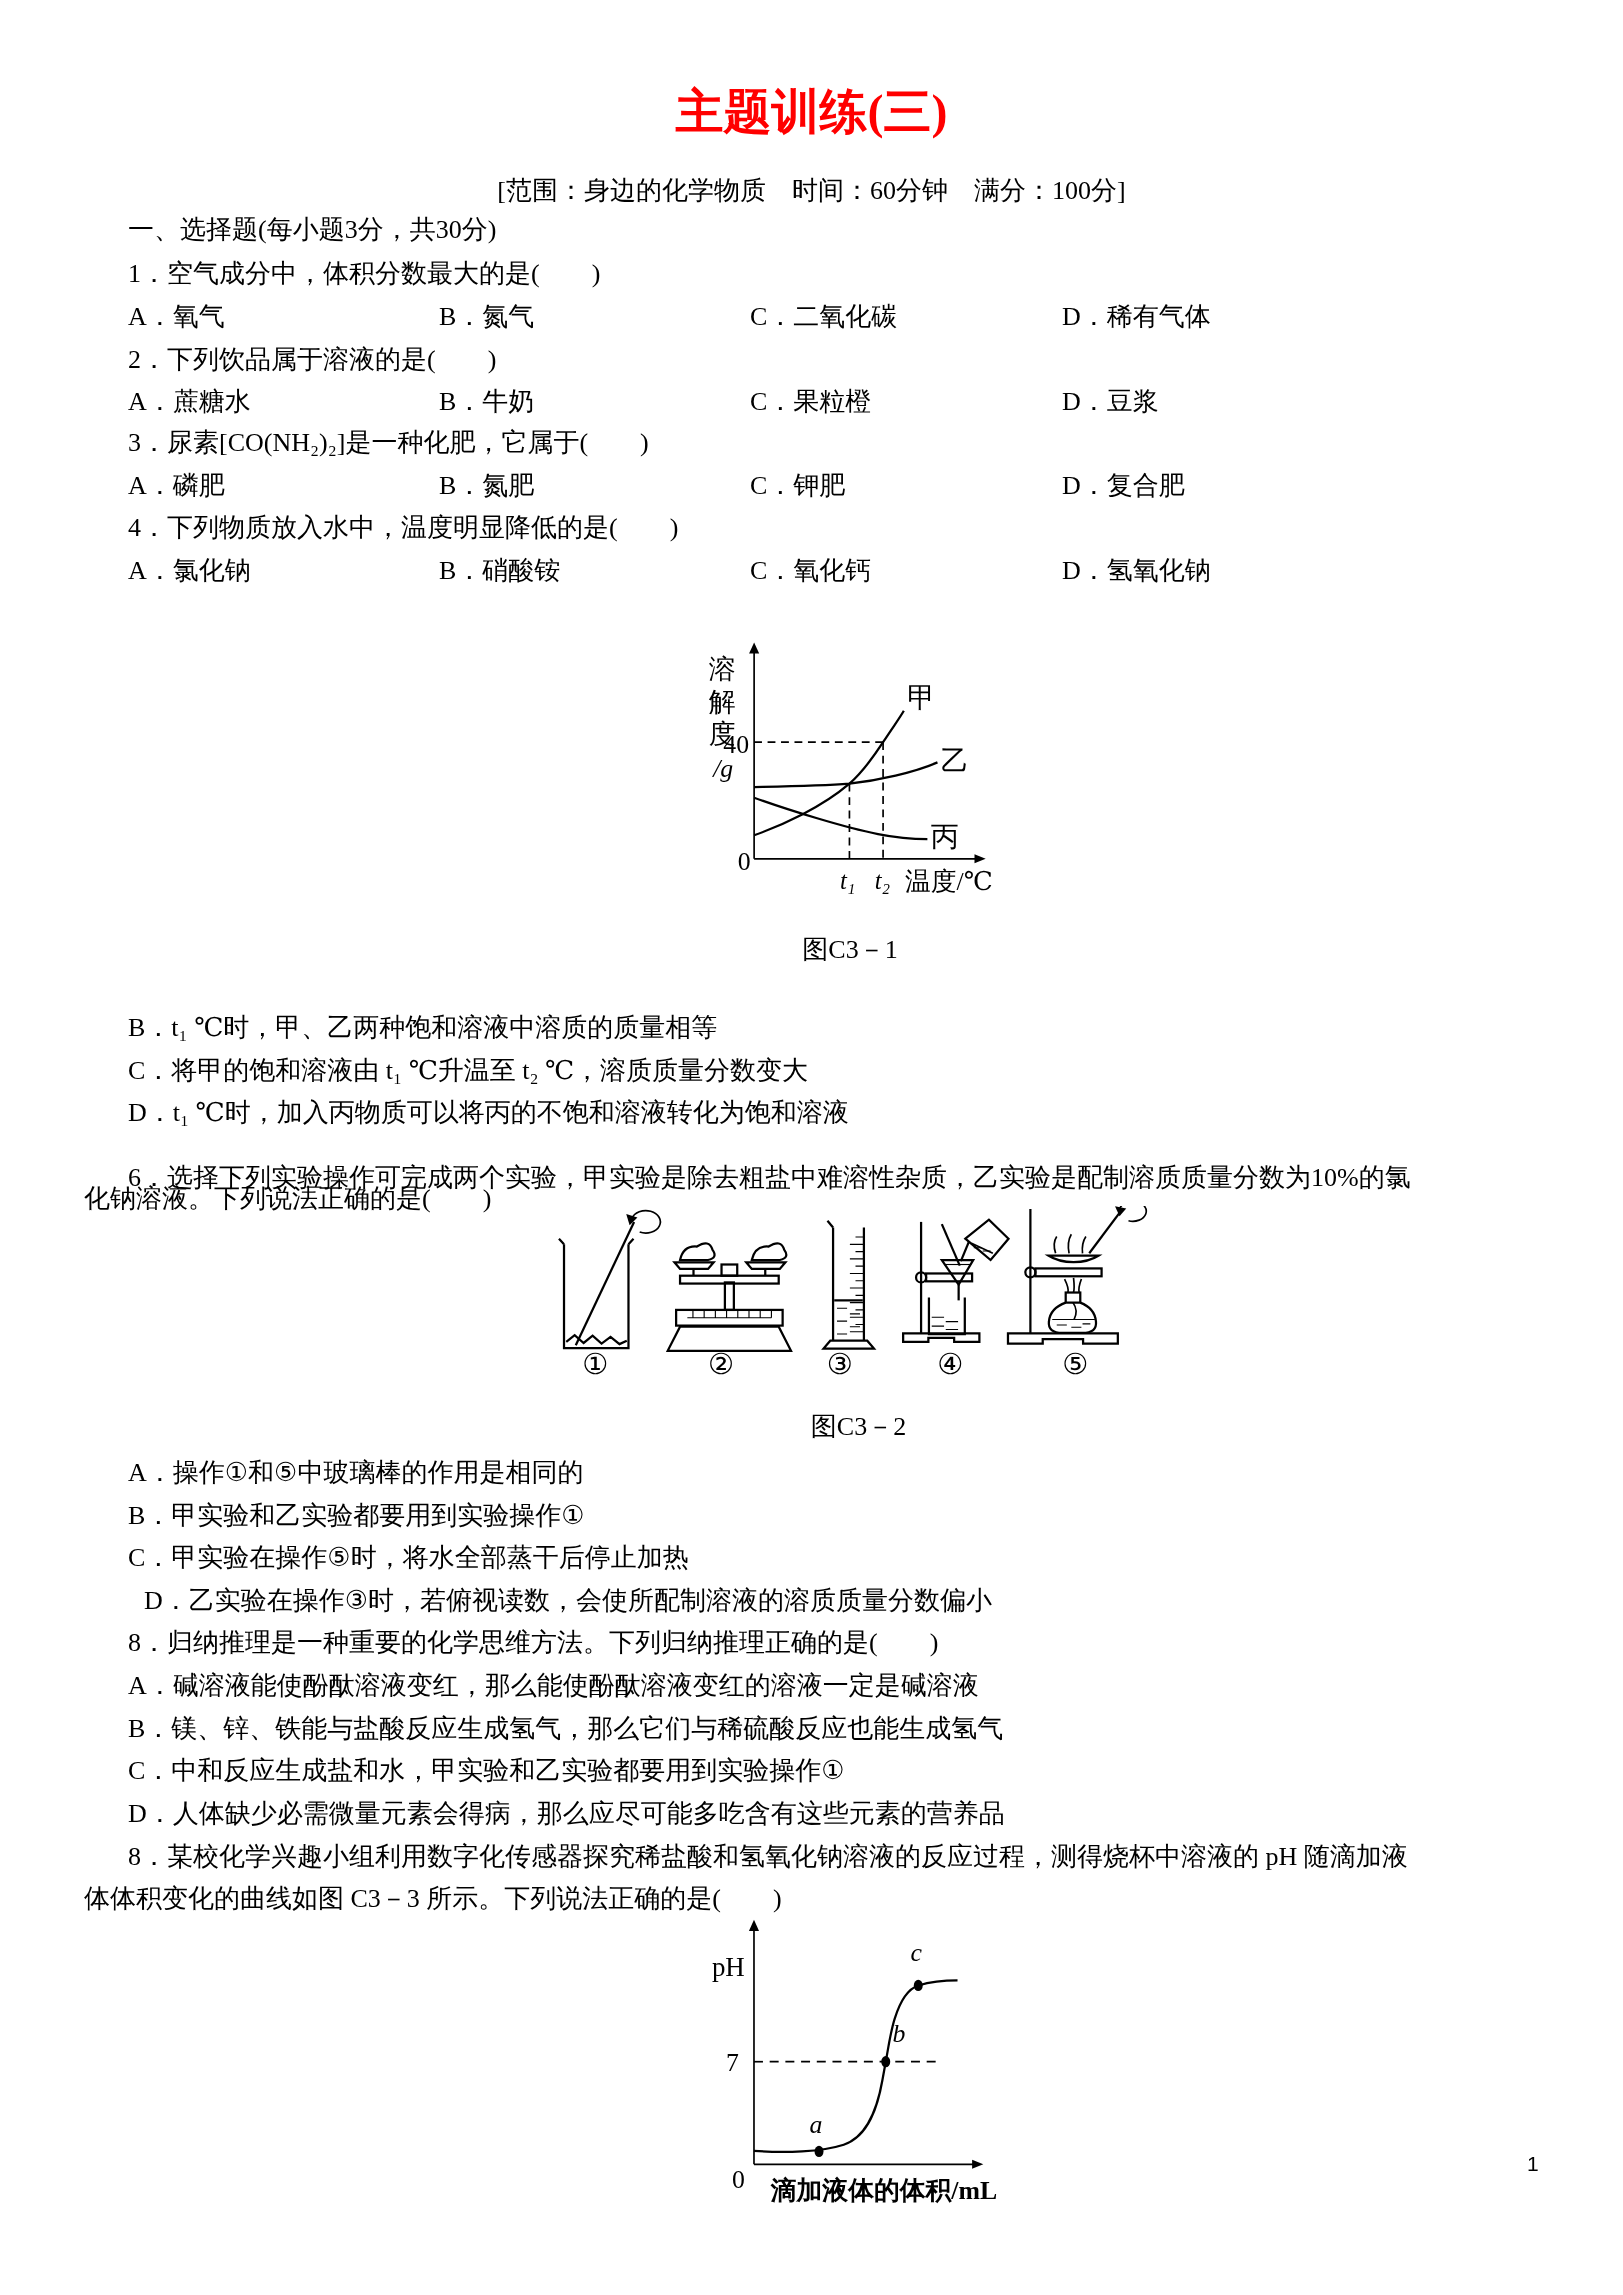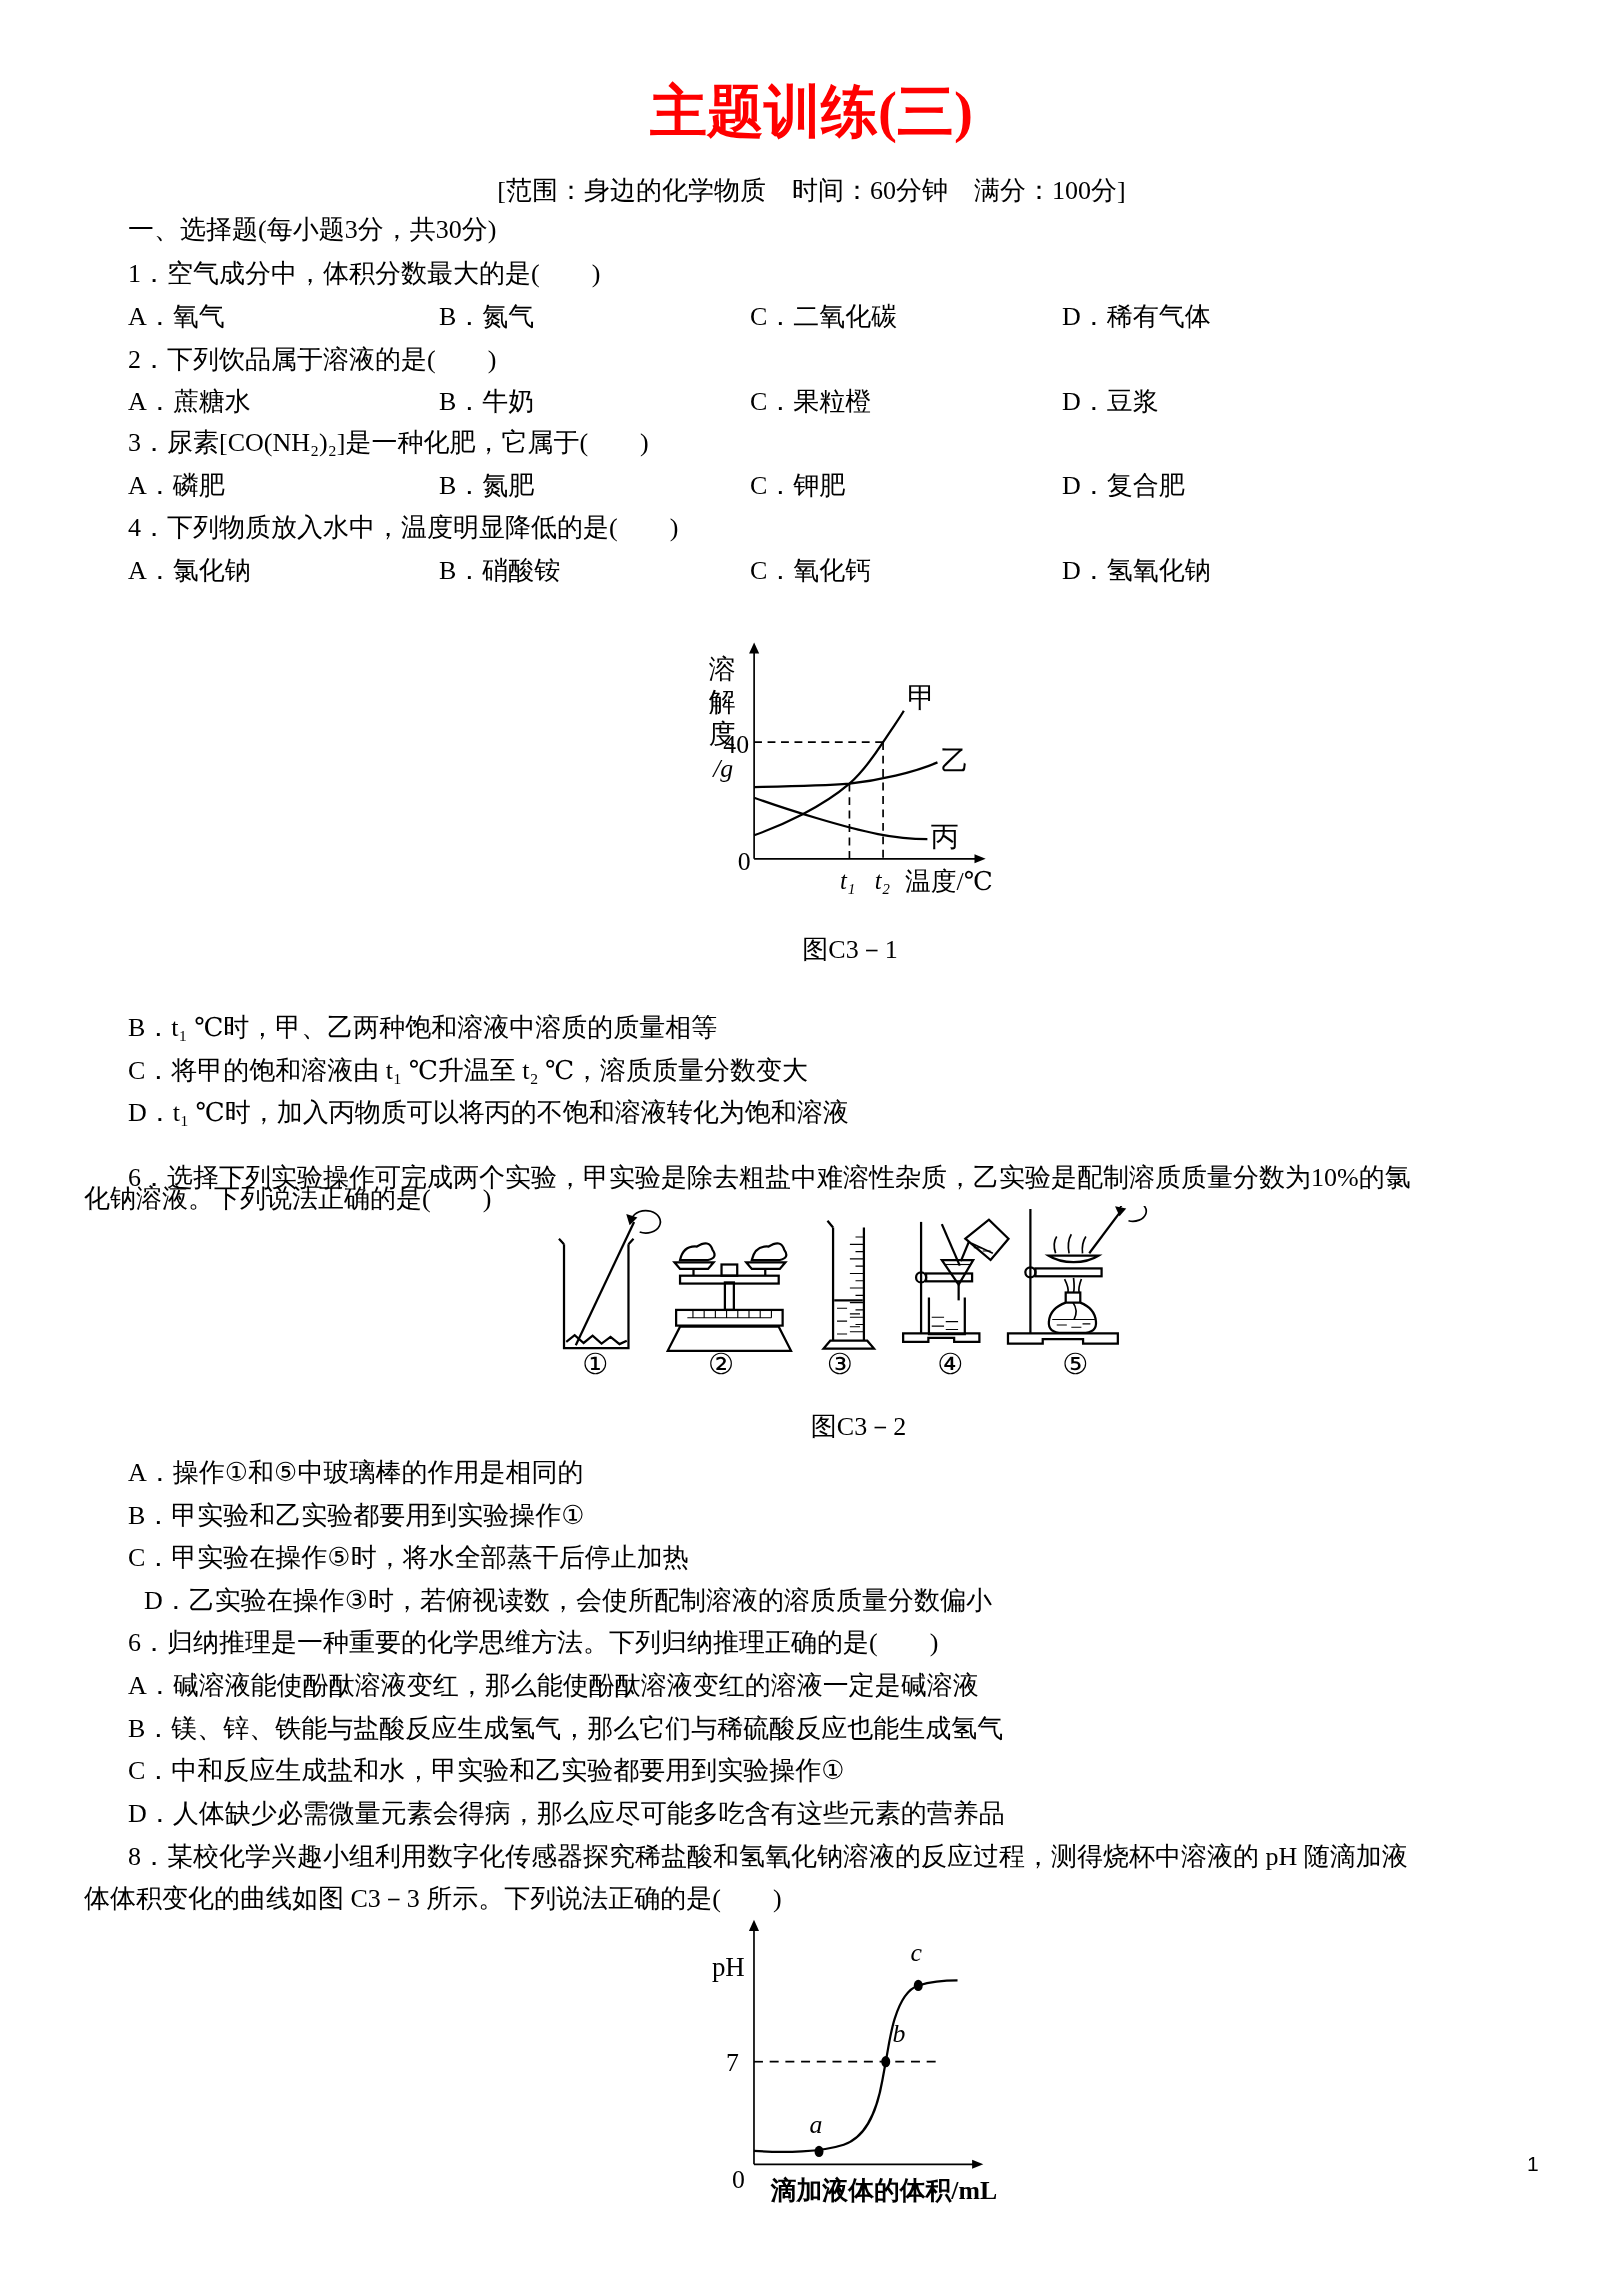--- a/index.html
+++ b/index.html
@@ -8,21 +8,21 @@
     width:1623px;height:2295px;
     background:#ffffff;
     font-family:"Liberation Serif","DejaVu Serif","DejaVu Sans",serif;
     font-size:26px;color:#000;
     overflow:hidden;
     margin:0 auto;
   }
   .line{position:absolute;white-space:nowrap;line-height:33px;}
   .title{
     position:absolute;left:0;top:87px;width:100%;
-    text-align:center;font-size:57px;font-weight:bold;line-height:49px;
+    text-align:center;font-size:48px;font-weight:bold;line-height:49px;
   }
   .subtitle{position:absolute;left:0;top:173px;width:100%;text-align:center;font-size:26px;}
   .caption{position:absolute;text-align:center;font-size:26px;}
   .pagenum{position:absolute;font-family:"Liberation Sans","DejaVu Sans",sans-serif;font-size:21px;}
   svg{position:absolute;}
   svg text{font-family:"Liberation Serif","DejaVu Serif","DejaVu Sans",serif;fill:#000;}
 </style>
 </head>
 <body>
 
@@ -171,21 +171,21 @@
     <text x="714" y="300" font-size="52" text-anchor="middle">④</text>
     <text x="937" y="300" font-size="52" text-anchor="middle">⑤</text>
   </svg>
   <div class="caption" style="top:1409px;left:634px;width:449px;">图C3－2</div>
 
   <div class="line" style="top:1456px;left:128px;">A．操作①和⑤中玻璃棒的作用是相同的</div>
   <div class="line" style="top:1499px;left:128px;">B．甲实验和乙实验都要用到实验操作①</div>
   <div class="line" style="top:1541px;left:128px;">C．甲实验在操作⑤时，将水全部蒸干后停止加热</div>
   <div class="line" style="top:1584px;left:128px;margin-left:16px;">D．乙实验在操作③时，若俯视读数，会使所配制溶液的溶质质量分数偏小</div>
 
-  <div class="line" style="top:1626px;left:128px;">6．归纳推理是一种重要的化学思维方法。下列归纳推理正确的是(　　)</div>
+  <div class="line" style="top:1626px;left:128px;">8．归纳推理是一种重要的化学思维方法。下列归纳推理正确的是(　　)</div>
   <div class="line" style="top:1669px;left:128px;">A．碱溶液能使酚酞溶液变红，那么能使酚酞溶液变红的溶液一定是碱溶液</div>
   <div class="line" style="top:1712px;left:128px;">B．镁、锌、铁能与盐酸反应生成氢气，那么它们与稀硫酸反应也能生成氢气</div>
   <div class="line" style="top:1754px;left:128px;">C．中和反应生成盐和水，甲实验和乙实验都要用到实验操作①</div>
   <div class="line" style="top:1797px;left:128px;">D．人体缺少必需微量元素会得病，那么应尽可能多吃含有这些元素的营养品</div>
 
   <div class="line" style="top:1840px;left:128px;">8．某校化学兴趣小组利用数字化传感器探究稀盐酸和氢氧化钠溶液的反应过程，测得烧杯中溶液的 pH 随滴加液</div>
   <div class="line" style="top:1882px;left:84px;">体体积变化的曲线如图 C3－3 所示。下列说法正确的是(　　)</div>
 
   <svg style="left:695px;top:1912px;font-size:46px" width="303" height="314" viewBox="0 0 540 560">
     <g stroke="#000" stroke-width="3" fill="none">

